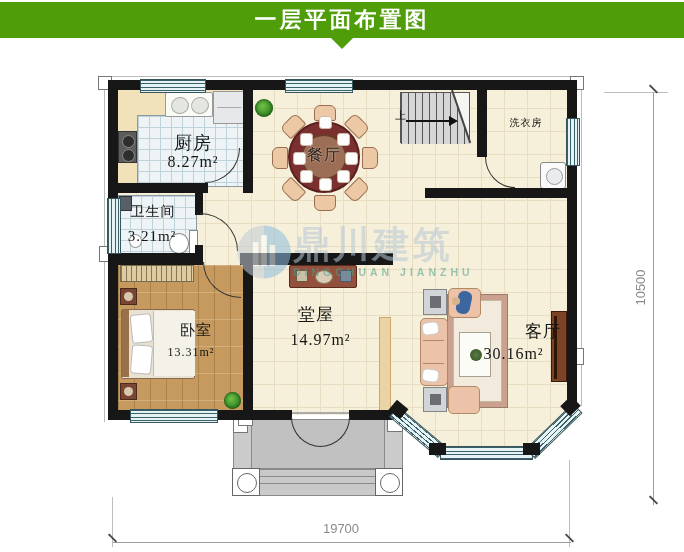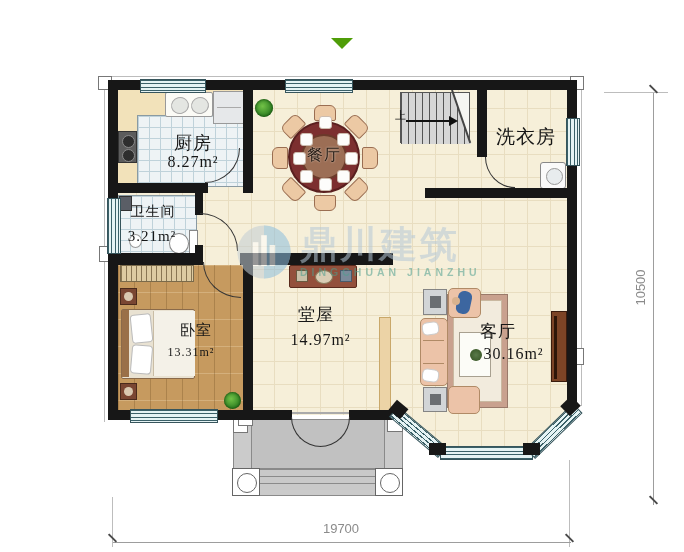--- a/index.html
+++ b/index.html
@@ -37,33 +37,34 @@
           text-align:center;white-space:nowrap;letter-spacing:1px;}
   .furn{position:absolute;z-index:26;box-sizing:border-box;}
   .sofa{background:var(--c-sofa,#ecc3a8);border:1.5px solid #b08a66;border-radius:5px;}
   .gtable{background:#d2d5d7;border:1px solid #848484;}
   .plant{position:absolute;border-radius:50%;z-index:30;
          background:radial-gradient(circle at 42% 40%,#72c247,#2f8022 68%,#1c5a11);box-shadow:inset 0 0 3px #0b3a06;}
   .dimtx{position:absolute;z-index:72;color:var(--c-dim-gray,#8b8b8b);font-size:13px;text-align:center;}
   .dline{position:absolute;background:#9d9d9d;z-index:70;}
   .eline{position:absolute;background:#bdbdbd;z-index:70;}
   .tick{position:absolute;width:11px;height:2px;background:#4a4a4a;z-index:71;transform:rotate(45deg);}
-  .wm{position:absolute;left:236px;top:224px;display:flex;align-items:center;gap:8px;z-index:80;opacity:.55;}
+  .wm{position:absolute;left:236px;top:224px;display:flex;align-items:center;gap:1px;z-index:80;opacity:.55;}
   .wm .zh{font-family:"Liberation Serif","DejaVu Serif",serif;font-weight:bold;font-size:37px;
           color:var(--c-watermark-blue,#b5c8d6);letter-spacing:3px;line-height:1;}
   .wm .en{font-size:10.5px;font-weight:bold;letter-spacing:4px;color:var(--c-watermark-teal,#4d9f8f);margin-top:3px;}
   .chair{position:absolute;width:20px;height:14px;background:#ecc9a4;border:1px solid #9a6e52;
          border-radius:6px 6px 2px 2px;z-index:27;}
   .plate{position:absolute;width:11px;height:11px;background:#fdfdfb;border:1px solid #cdbcae;border-radius:3px;z-index:29;}
 </style>
 </head>
 <body>
 
 <div id="stage">
 
+  <div class="hbar">一层平面布置图</div>
   <div class="htri"></div>
 
   <div class="outl" style="left:104px;top:76px;width:478px;height:1px"></div>
   <div class="outl" style="left:104px;top:76px;width:1px;height:346px"></div>
   <div class="outl" style="left:581px;top:76px;width:1px;height:330px"></div>
 
   <div class="abs" style="left:233px;top:419px;width:170px;height:77px;background:var(--c-porch-gray,#cbcbcb);border:1.5px solid #8a8a8a;z-index:6;box-sizing:border-box"></div>
   <div class="abs" style="left:251px;top:419px;width:134px;height:50px;background:#c1c1c1;border:1px solid #8a8a8a;z-index:7;box-sizing:border-box"></div>
   <div class="abs" style="left:251px;top:469px;width:134px;height:21px;z-index:7;background:repeating-linear-gradient(180deg,#8a8a8a 0 1px,#c9c9c9 1px 7px)"></div>
   <div class="abs" style="left:232px;top:468px;width:28px;height:28px;background:#fff;border:1px solid #666;z-index:8;box-sizing:border-box">
@@ -222,24 +223,24 @@
   <div class="arc se" style="left:320px;top:417px;width:30px;height:30px"></div>
 
   <div class="rlabel" style="left:150px;top:131px;width:86px;font-size:18px">厨房</div>
   <div class="rlabel" style="left:150px;top:153px;width:86px;font-size:16px">8.27m²</div>
   <div class="rlabel" style="left:117px;top:203px;width:72px;font-size:14px">卫生间</div>
   <div class="rlabel" style="left:116px;top:228px;width:72px;font-size:15px">3.21m²</div>
   <div class="rlabel" style="left:153px;top:321px;width:86px;font-size:15px">卧室</div>
   <div class="rlabel" style="left:148px;top:345px;width:86px;font-size:12px">13.31m²</div>
   <div class="rlabel" style="left:281px;top:303px;width:70px;font-size:17px">堂屋</div>
   <div class="rlabel" style="left:278px;top:331px;width:85px;font-size:16px">14.97m²</div>
-  <div class="rlabel" style="left:463px;top:320px;width:70px;font-size:17px">客厅</div>
+  <div class="rlabel" style="left:508px;top:320px;width:70px;font-size:17px">客厅</div>
   <div class="rlabel" style="left:471px;top:345px;width:85px;font-size:16px">30.16m²</div>
   <div class="rlabel" style="left:296px;top:145px;width:56px;font-size:16px;color:#241a14;text-shadow:0 0 2px #e8d8c8;z-index:62">餐厅</div>
-  <div class="rlabel" style="left:492px;top:124px;width:68px;font-size:19px">洗衣房</div>
+  <div class="rlabel" style="left:492px;top:116px;width:68px;font-size:10px">洗衣房</div>
 
   <div class="eline" style="left:112px;top:497px;width:1px;height:50px"></div>
   <div class="eline" style="left:569px;top:460px;width:1px;height:87px"></div>
   <div class="dline" style="left:113px;top:542px;width:458px;height:1px"></div>
   <div class="tick" style="left:107px;top:537px"></div>
   <div class="tick" style="left:564px;top:537px"></div>
   <div class="dimtx" style="left:311px;top:521px;width:60px">19700</div>
   <div class="eline" style="left:604px;top:92px;width:64px;height:1px"></div>
   <div class="dline" style="left:653px;top:93px;width:1px;height:412px"></div>
   <div class="tick" style="left:648px;top:88px"></div>

